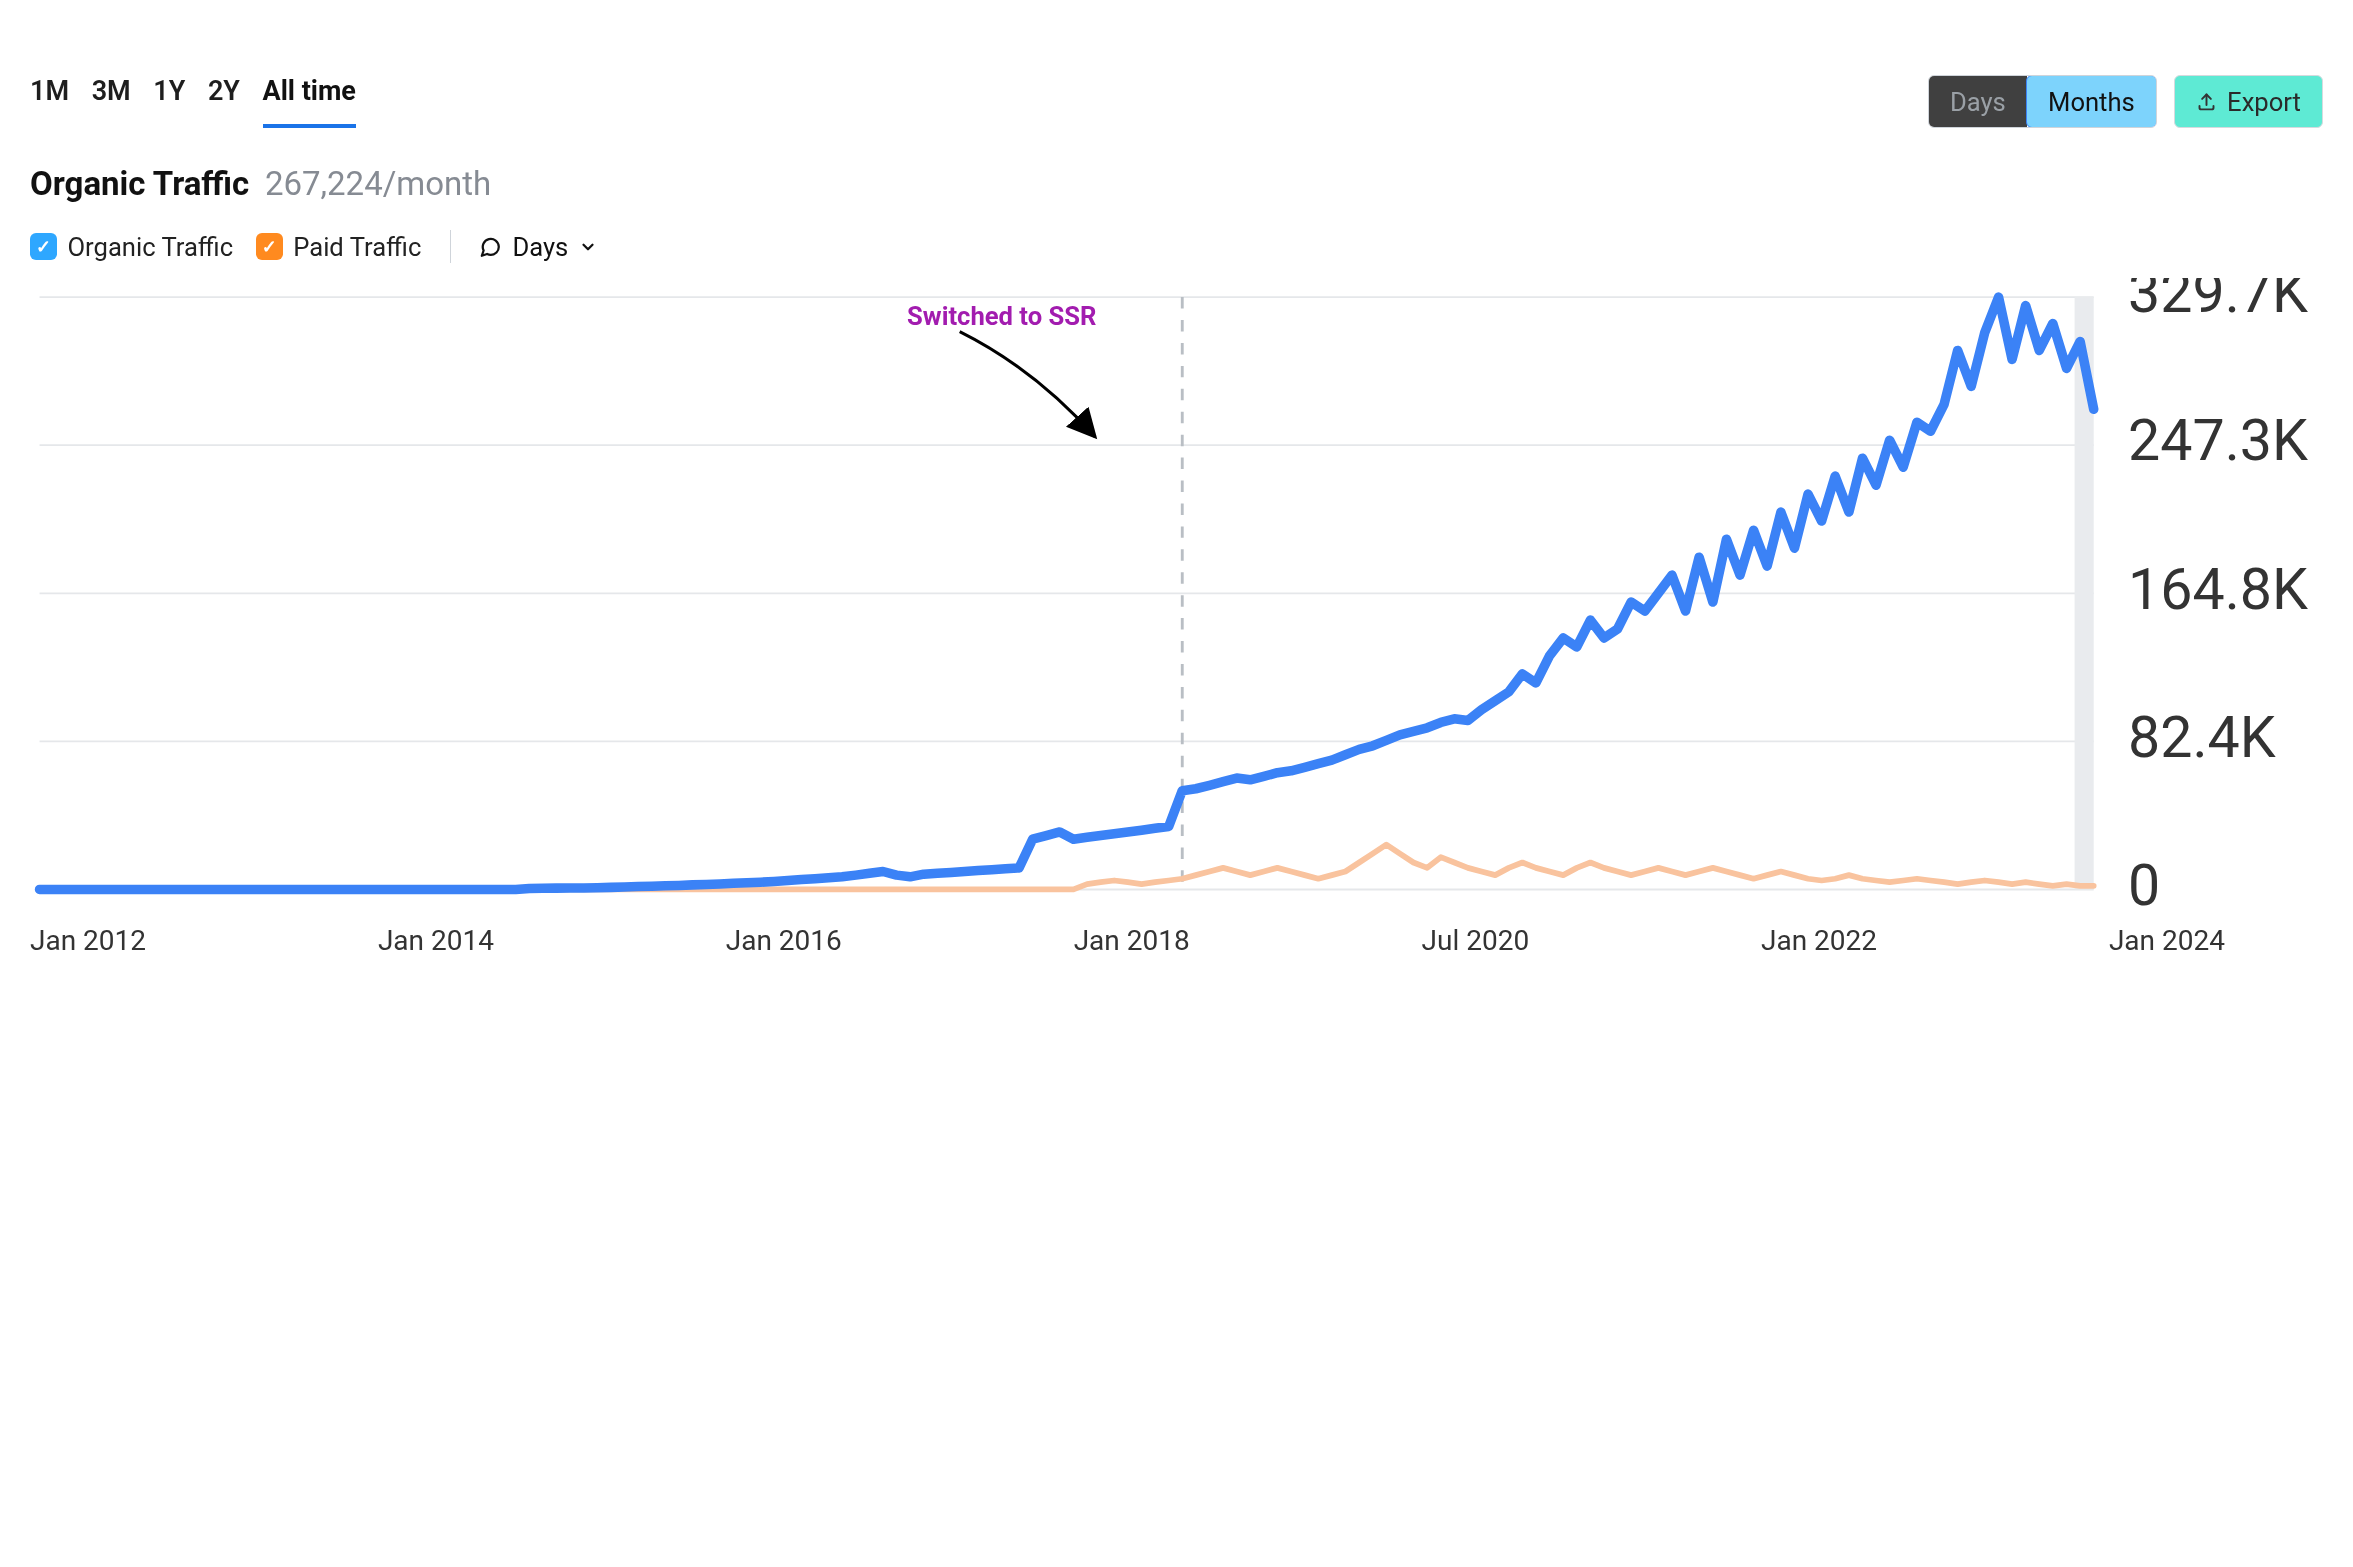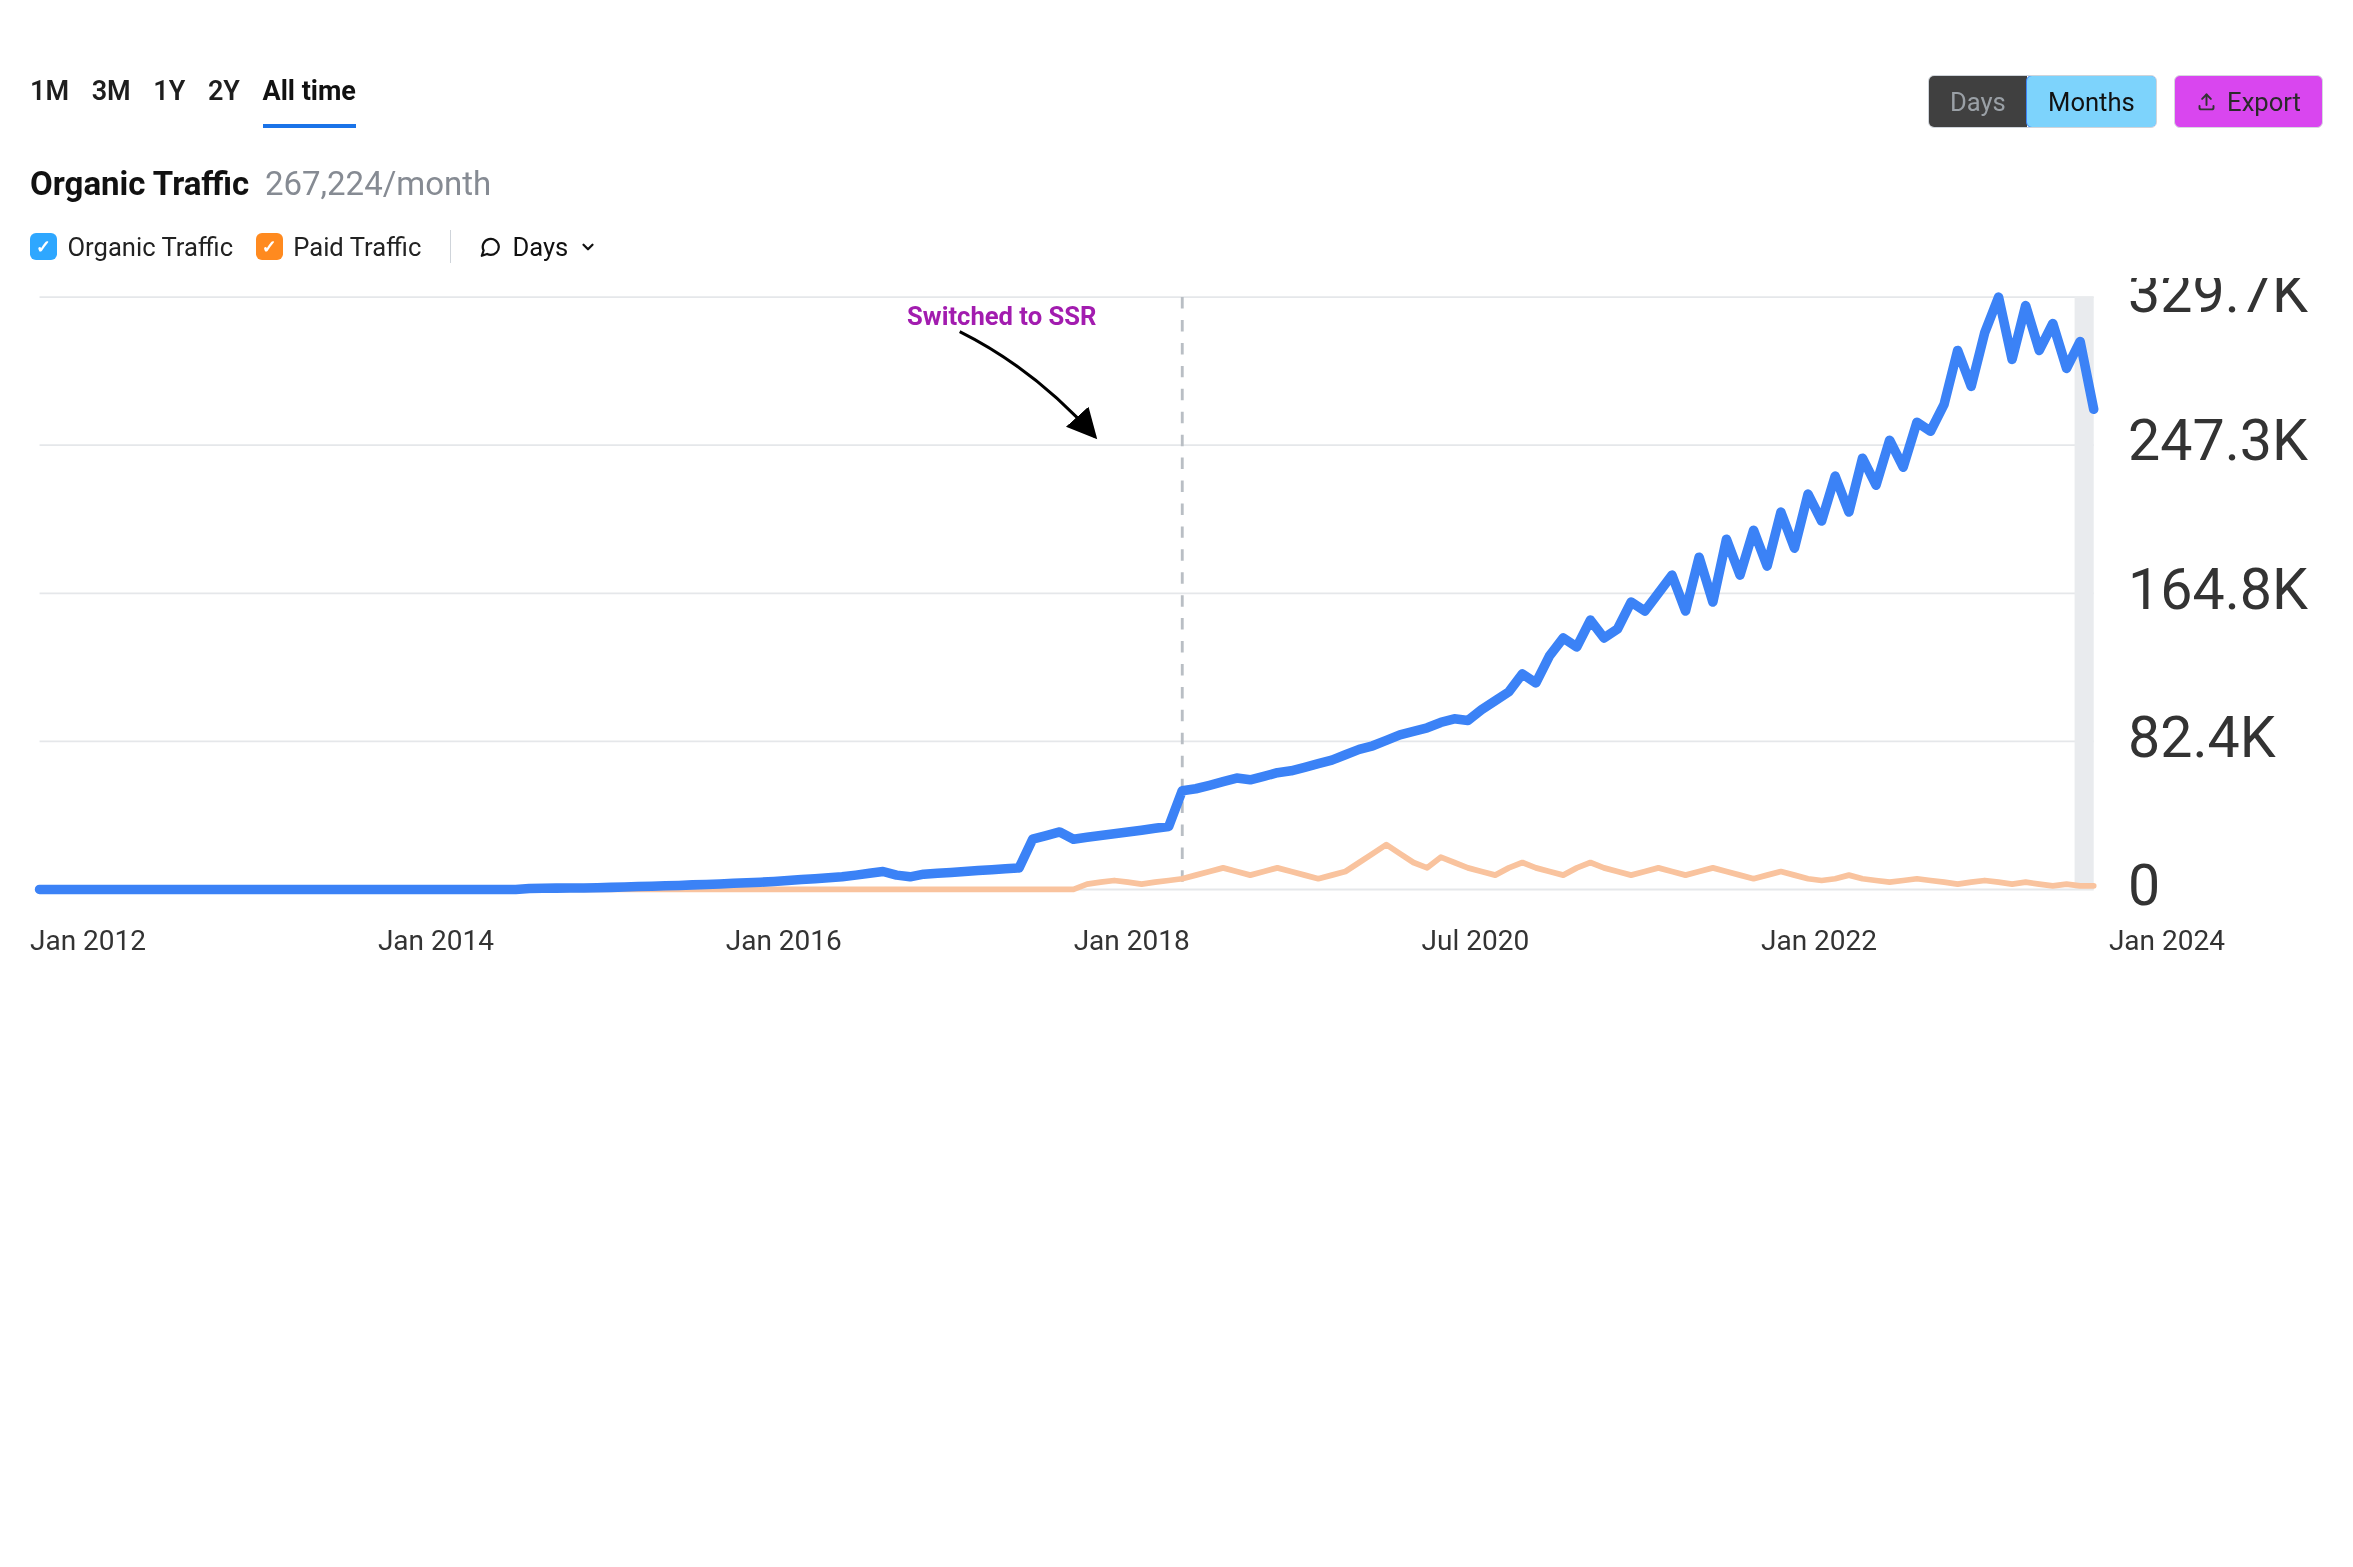--- a/index.html
+++ b/index.html
@@ -54,21 +54,21 @@
     background: #7dd3fc;
     color: #111;
     border: 1.5px solid #3b82f6;
     border-radius: 6px;
     margin: -0.8px;
   }
   .export-btn {
     display: flex;
     align-items: center;
     gap: 10.5px;
-    background: #d946ef;
+    background: #5eead4;
     border: 0.8px solid #d6dade;
     border-radius: 6px;
     padding: 10.5px 21px;
     font-size: 25.6px;
     color: #2a2a2a;
     cursor: pointer;
   }
   .heading {
     font-size: 33px;
     margin-bottom: 27px;

